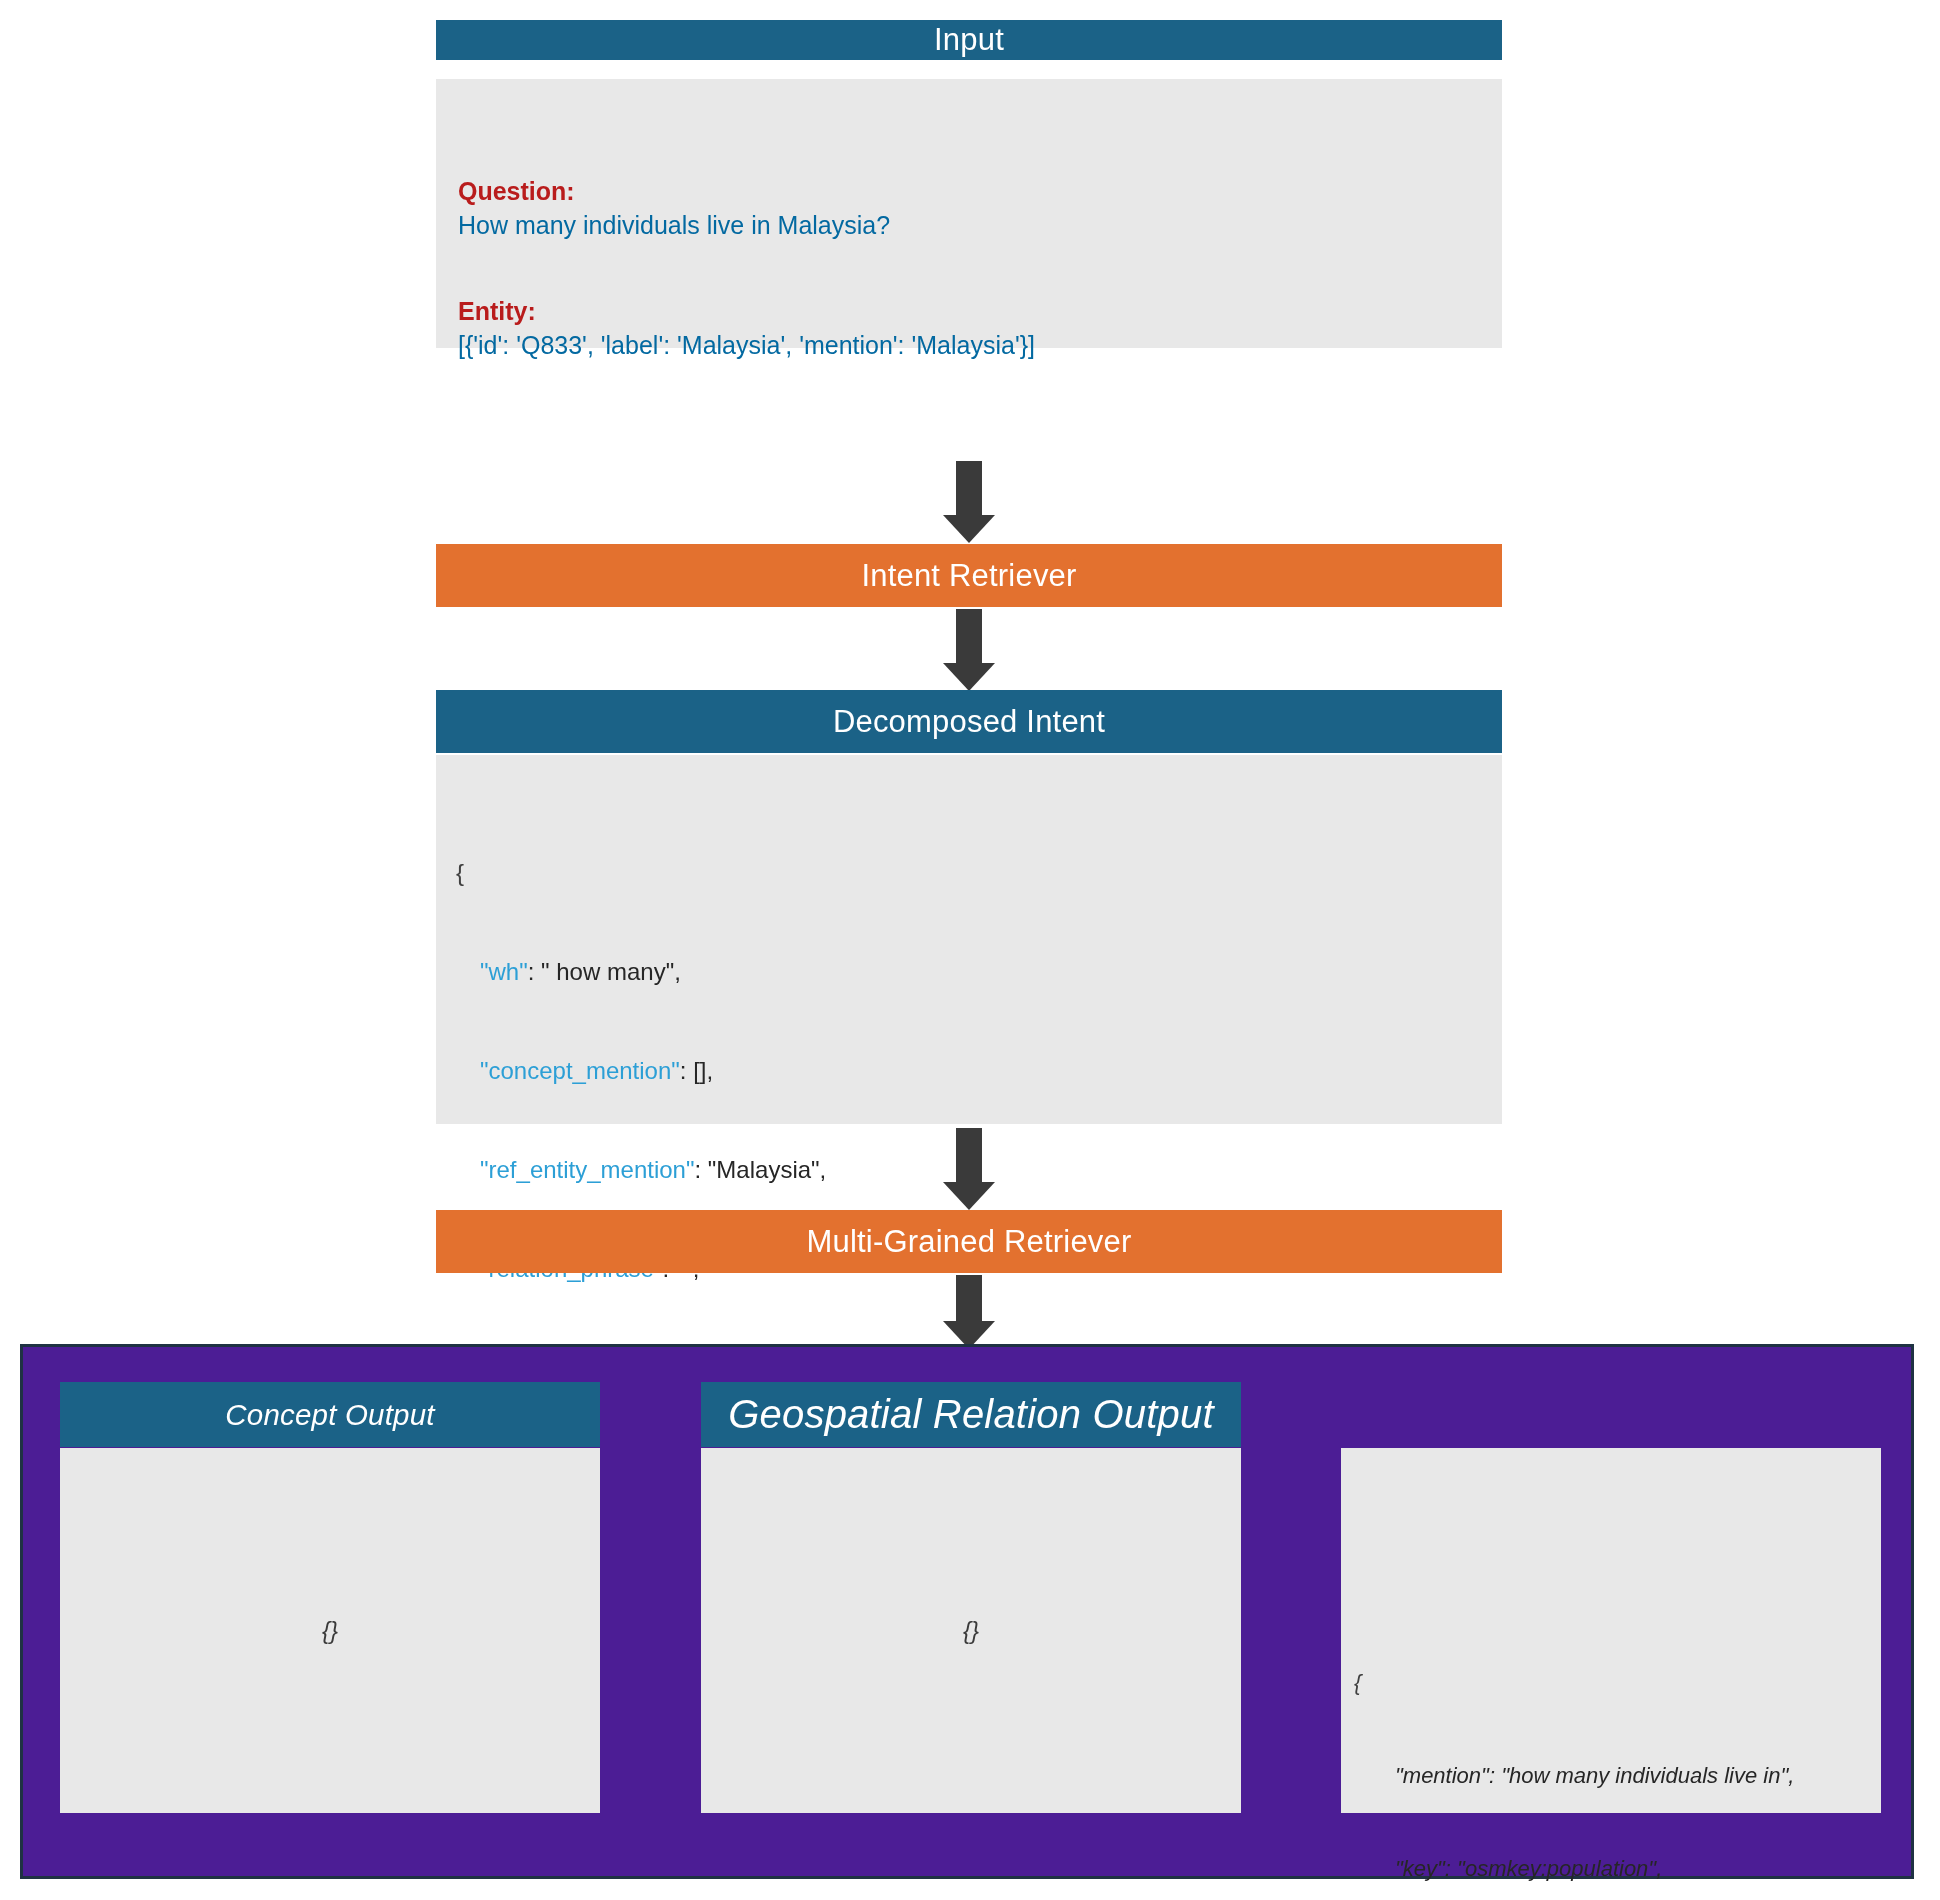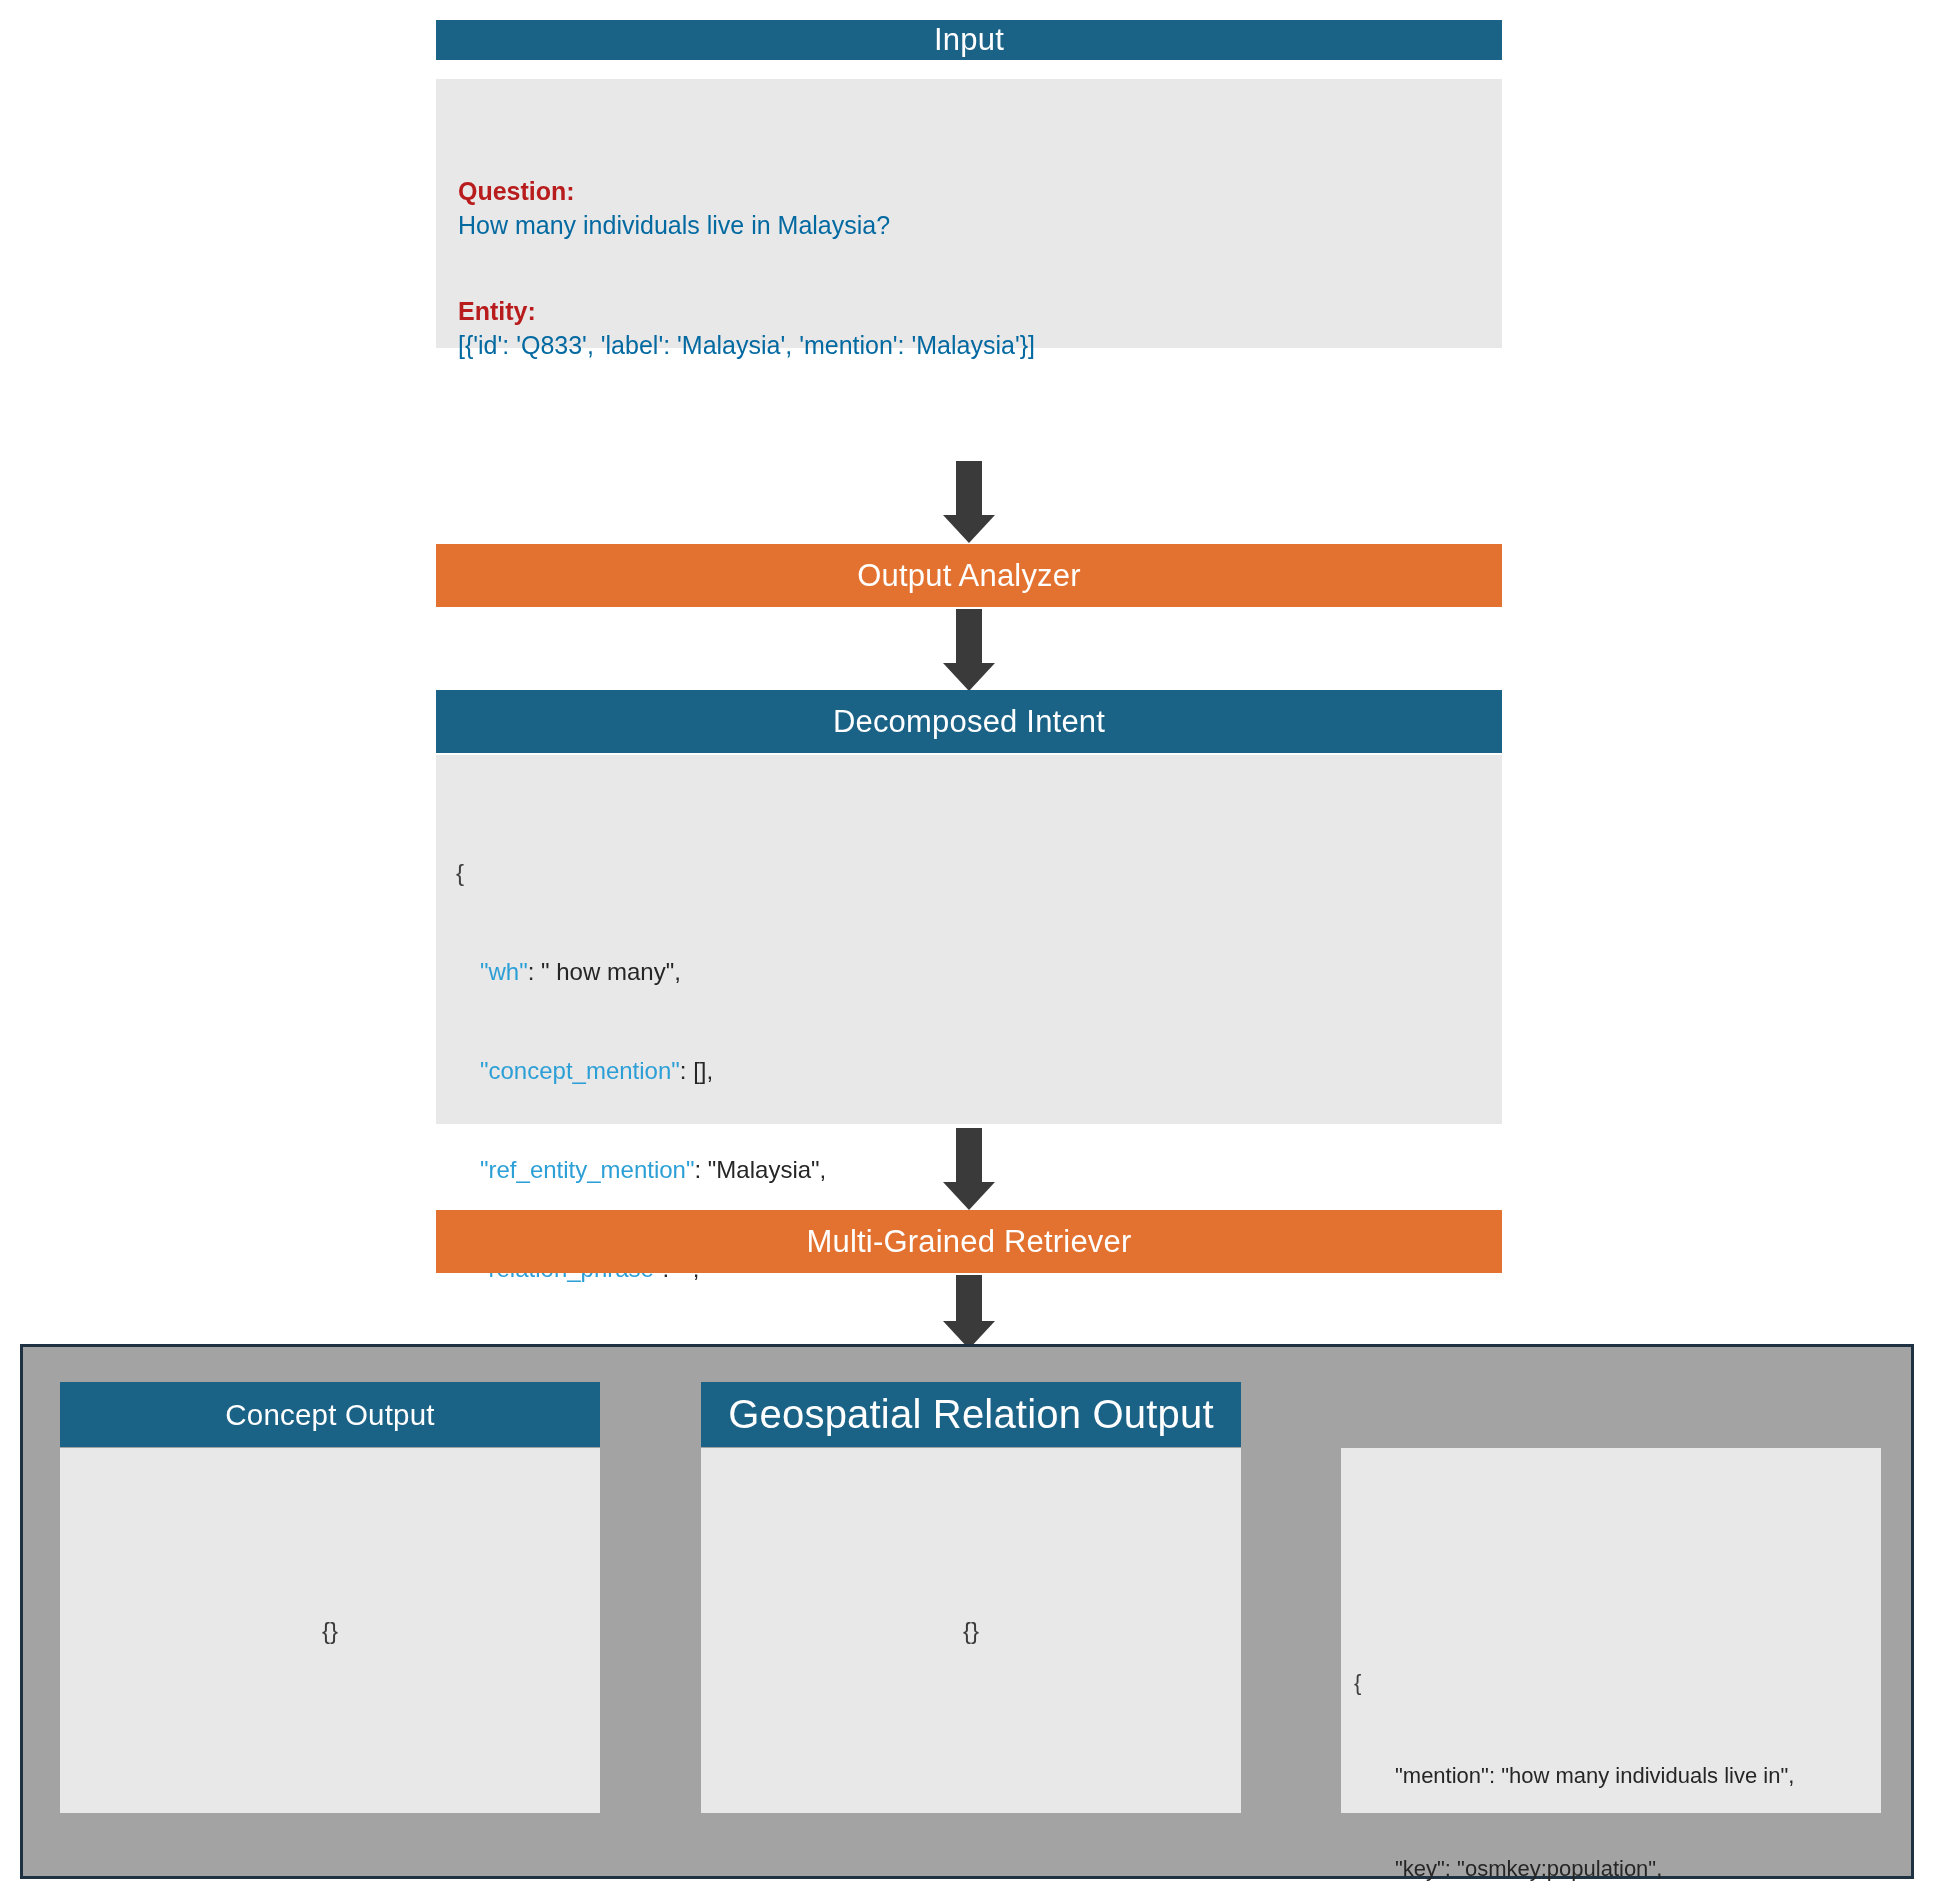--- a/index.html
+++ b/index.html
@@ -117,22 +117,23 @@
   .json-line {
     display: block;
   }
   .indent1 { padding-left: 24px; }
   .indent2 { padding-left: 41px; }
 
   
   .outputs-container {
     position: absolute;
     border: 3.7px solid #1F3243;
-    background: #a3a3a3;
-    box-sizing: border-box;
+    background: #4c1d95;
+    box-sizing: border-box;
+    font-style: italic;
   }
 
   .empty-obj {
     position: absolute;
     left: 0;
     right: 0;
     top: 50%;
     transform: translateY(-50%);
     text-align: center;
     font-size: 24px;
@@ -158,21 +159,21 @@
       </div>
     </div>
   </div>
 
   <div class="arrow" style="left:943px; top:461px; height:81px;">
     <div class="shaft" style="height:54px;"></div>
     <div class="head" style="top:54px;"></div>
   </div>
 
   <div class="bar-orange" style="left:436px; top:544px; width:1066px; height:63px; font-size:31px;">
-    <span>Output Analyzer</span>
+    <span>Intent Retriever</span>
   </div>
 
   <div class="arrow" style="left:943px; top:609px; height:81px;">
     <div class="shaft" style="height:54px;"></div>
     <div class="head" style="top:54px;"></div>
   </div>
 
   <div class="panel" style="left:436px; top:690px; width:1066px; height:434px;">
     <div class="panel-header" style="left:0; top:0; width:1066px; height:63px; font-size:31px;">
       <span>Decomposed Intent</span>

